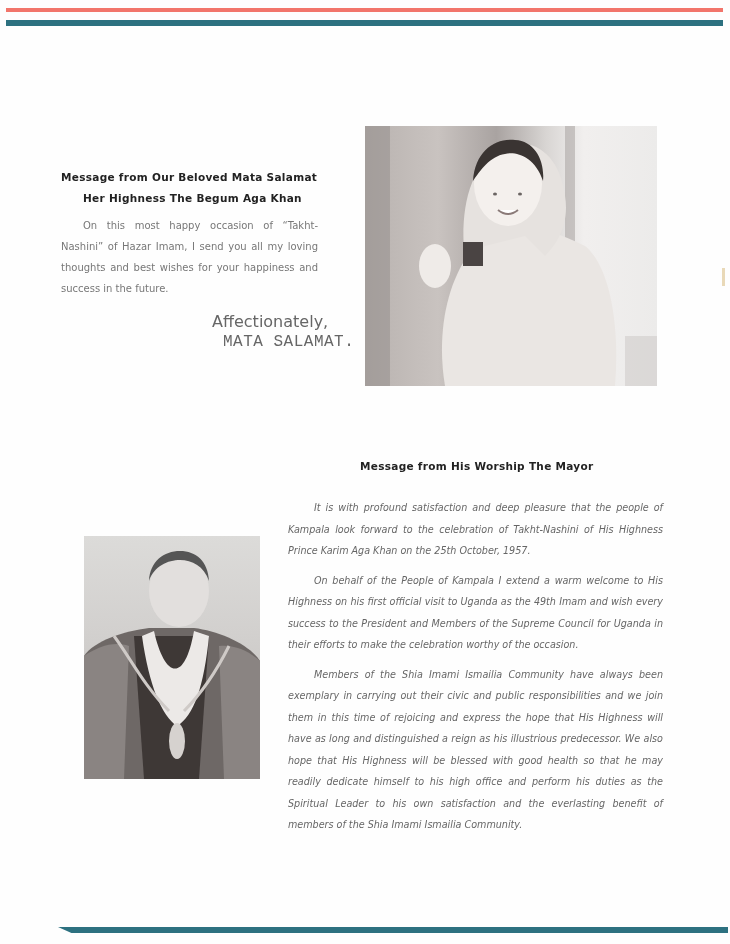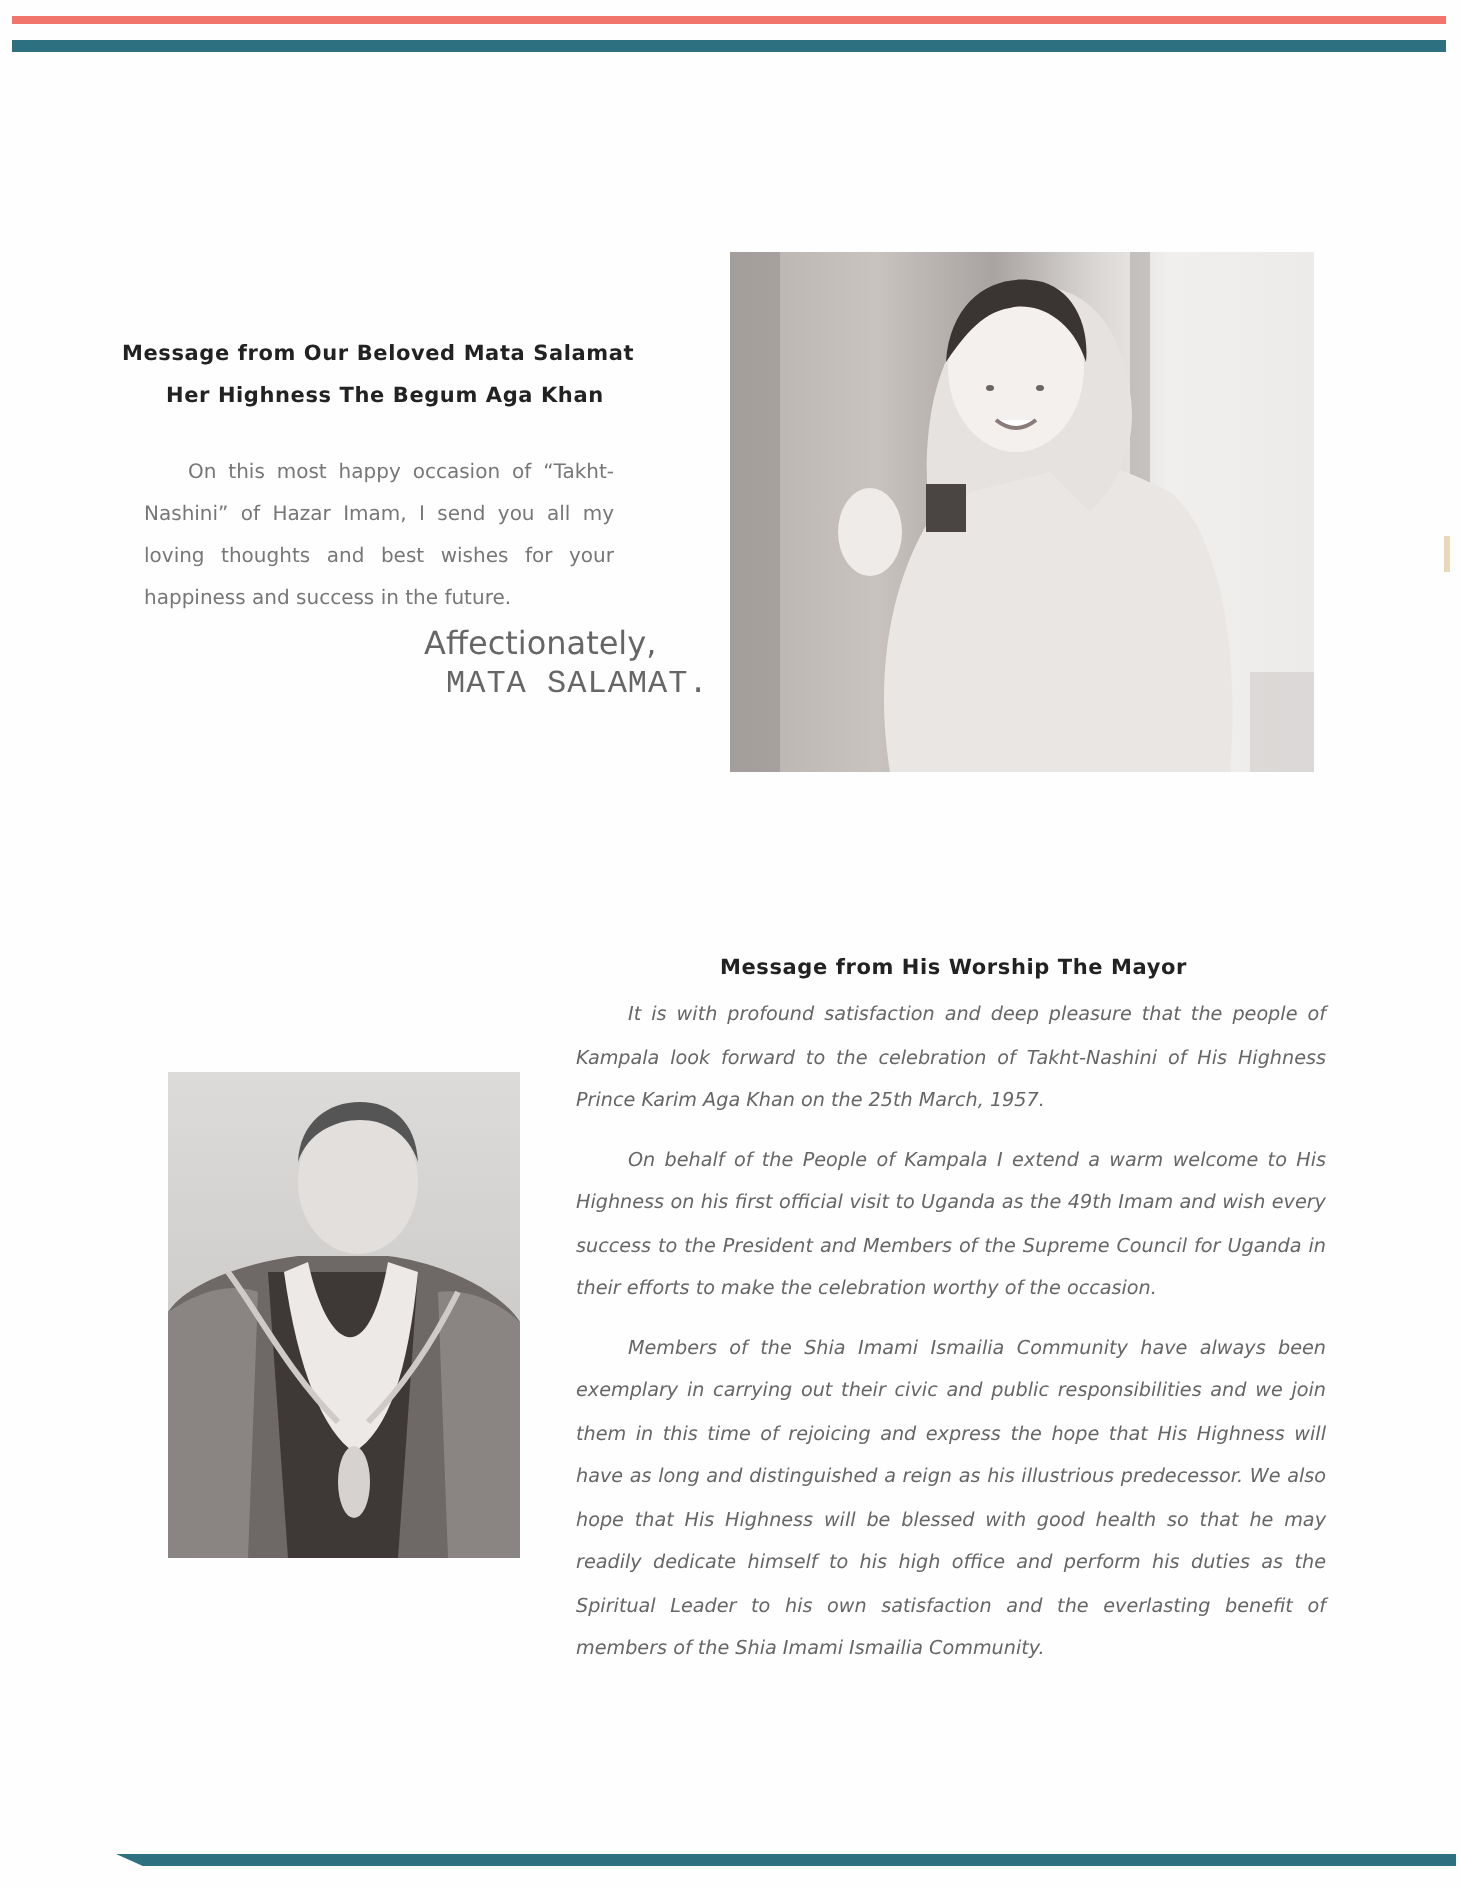--- a/index.html
+++ b/index.html
@@ -25,21 +25,21 @@
     .rule-bottom-teal { left: 58px; width: 464px; }
 
     .section-title {
       position: absolute; font-weight: bold; font-size: 10.5px; color: #222;
       letter-spacing: 0.3px; white-space: nowrap;
     }
     .body-text {
       position: absolute; font-size: 10px; color: #777; line-height: 21px;
       text-align: justify;
     }
-    .body-text p { margin: 11px; text-indent: 22px; }
+    .body-text p { margin: 0; text-indent: 22px; }
     .mayor-text {
       position: absolute; left: 288px; top: 497px; width: 375px;
       font-size: 9.6px; color: #666; font-style: italic; line-height: 21.5px;
       text-align: justify;
     }
     .mayor-text p { margin: 0 0 8px 0; text-indent: 26px; }
     .sign {
       position: absolute; font-size: 16px; color: #666; white-space: nowrap;
     }
     .photo {
@@ -83,23 +83,23 @@
     <path d="M108 55 C110 25, 130 12, 150 14 C170 15, 180 35, 178 55 C170 30, 150 25, 140 28 C125 30, 115 45, 108 55 Z" fill="#3a3432"></path>
     <rect x="98" y="116" width="20" height="24" fill="#4a4443"></rect>
     <ellipse cx="70" cy="140" rx="16" ry="22" fill="#efebe8"></ellipse>
     <ellipse cx="130" cy="68" rx="2" ry="1.5" fill="#6a6462"></ellipse>
     <ellipse cx="155" cy="68" rx="2" ry="1.5" fill="#6a6462"></ellipse>
     <path d="M133 84 Q143 92 153 84" stroke="#8a7a78" stroke-width="2" fill="#fff"></path>
     <rect x="260" y="210" width="32" height="50" fill="#c9c6c4" opacity="0.5"></rect>
   </svg>
 </div>
 
-<div class="section-title" style="left:360px; top:478px;text-align:right;">Message  from  His  Worship  The  Mayor</div>
+<div class="section-title" style="left:360px; top:460px;text-align:right;">Message  from  His  Worship  The  Mayor</div>
 <div class="mayor-text">
-  <p>It is with profound satisfaction and deep pleasure that the people of Kampala look forward to the celebration of Takht-Nashini of His Highness Prince Karim Aga Khan on the 25th March, 1957.</p>
+  <p>It is with profound satisfaction and deep pleasure that the people of Kampala look forward to the celebration of Takht-Nashini of His Highness Prince Karim Aga Khan on the 25th October, 1957.</p>
   <p>On behalf of the People of Kampala I extend a warm welcome to His Highness on his first official visit to Uganda as the 49th Imam and wish every success to the President and Members of the Supreme Council for Uganda in their efforts to make the celebration worthy of the occasion.</p>
   <p>Members of the Shia Imami Ismailia Community have always been exemplary in carrying out their civic and public responsibilities and we join them in this time of rejoicing and express the hope that His Highness will have as long and distinguished a reign as his illustrious predecessor.   We also hope that His Highness will be blessed with good health so that he may readily dedicate himself to his high office and perform his duties as the Spiritual Leader to his own satisfaction and the everlasting benefit of members of the Shia Imami Ismailia Community.</p>
 </div>
 
 <div class="photo photo-mayor" title="Portrait of His Worship The Mayor of Kampala wearing mayoral chain and robes">
   <svg width="176" height="243" viewBox="0 0 176 243">
     <path d="M0 243 L0 120 C10 105, 40 95, 65 92 L110 92 C135 95, 165 108, 176 125 L176 243 Z" fill="#6e6866"></path>
     <path d="M0 243 L0 120 C15 110, 30 105, 45 110 L40 243 Z" fill="#8a8482"></path>
     <path d="M176 243 L176 125 C165 115, 150 108, 135 110 L140 243 Z" fill="#8a8482"></path>
     <path d="M50 100 L125 100 L115 243 L60 243 Z" fill="#3e3836"></path>

